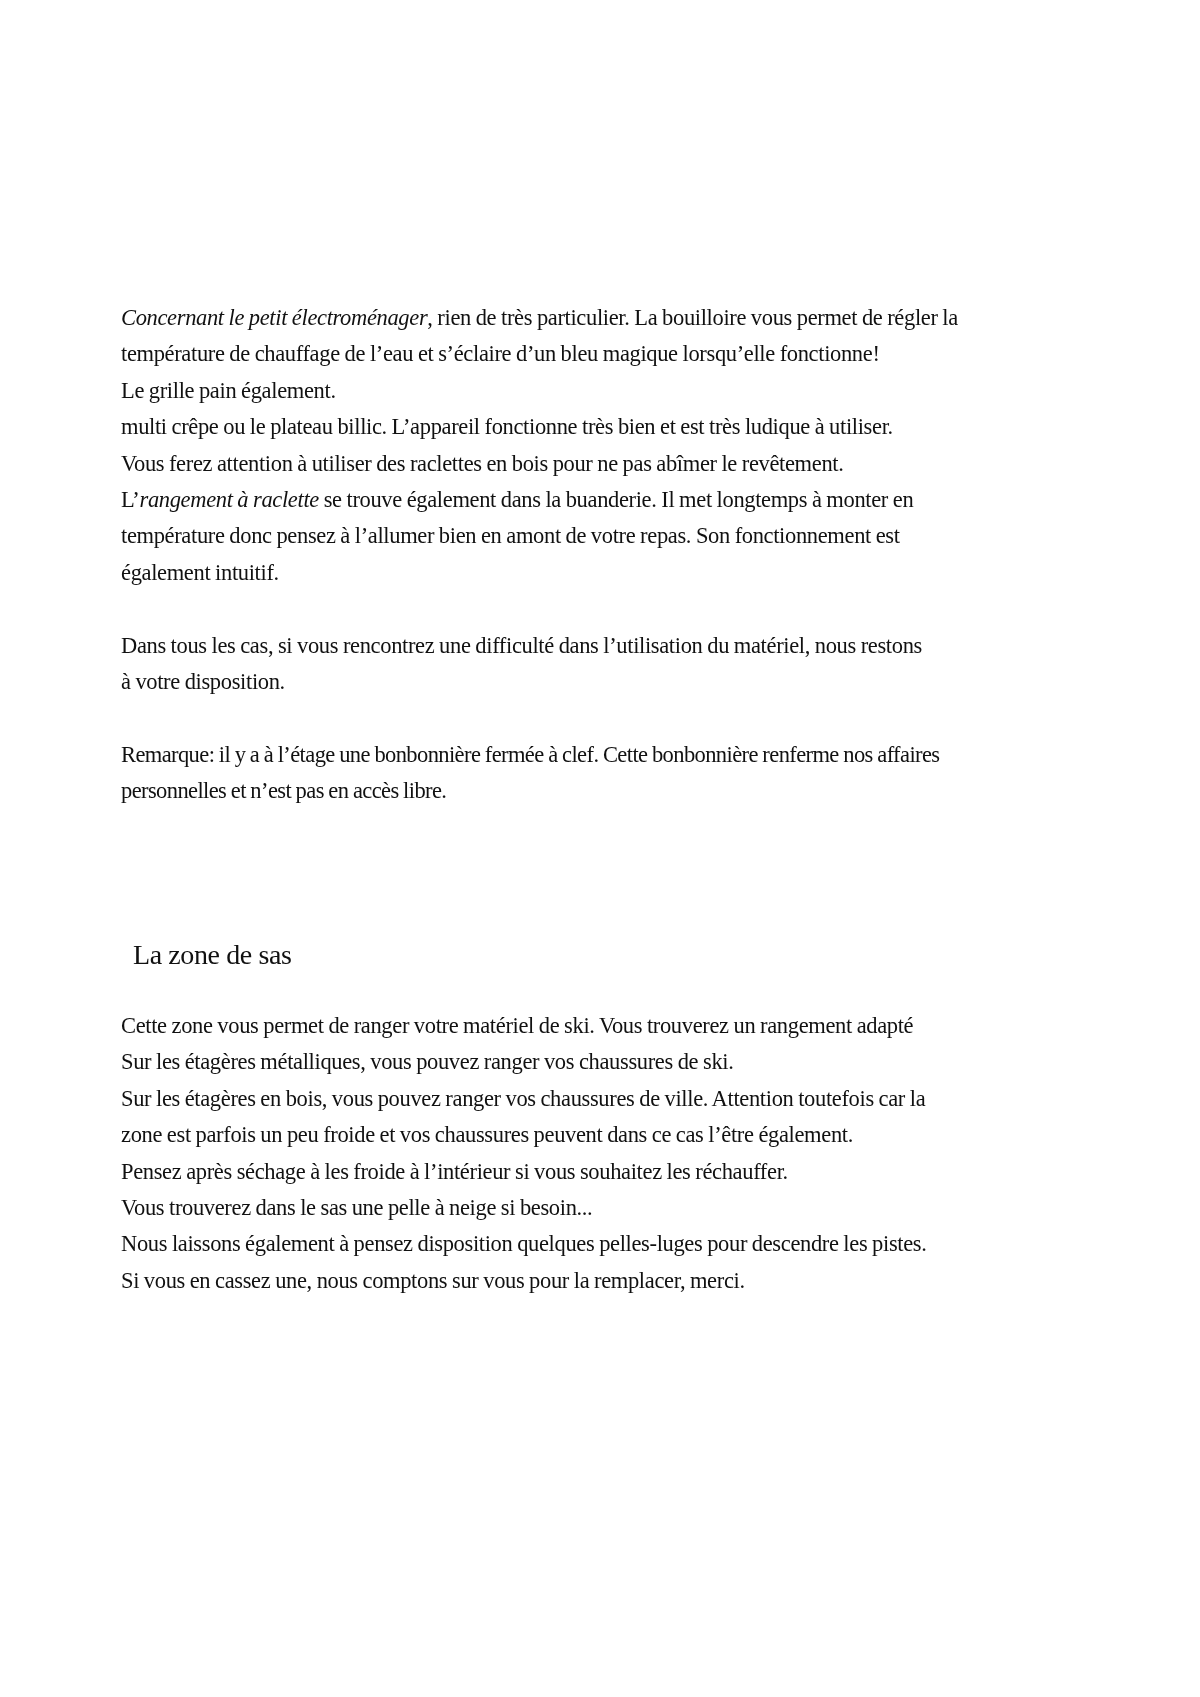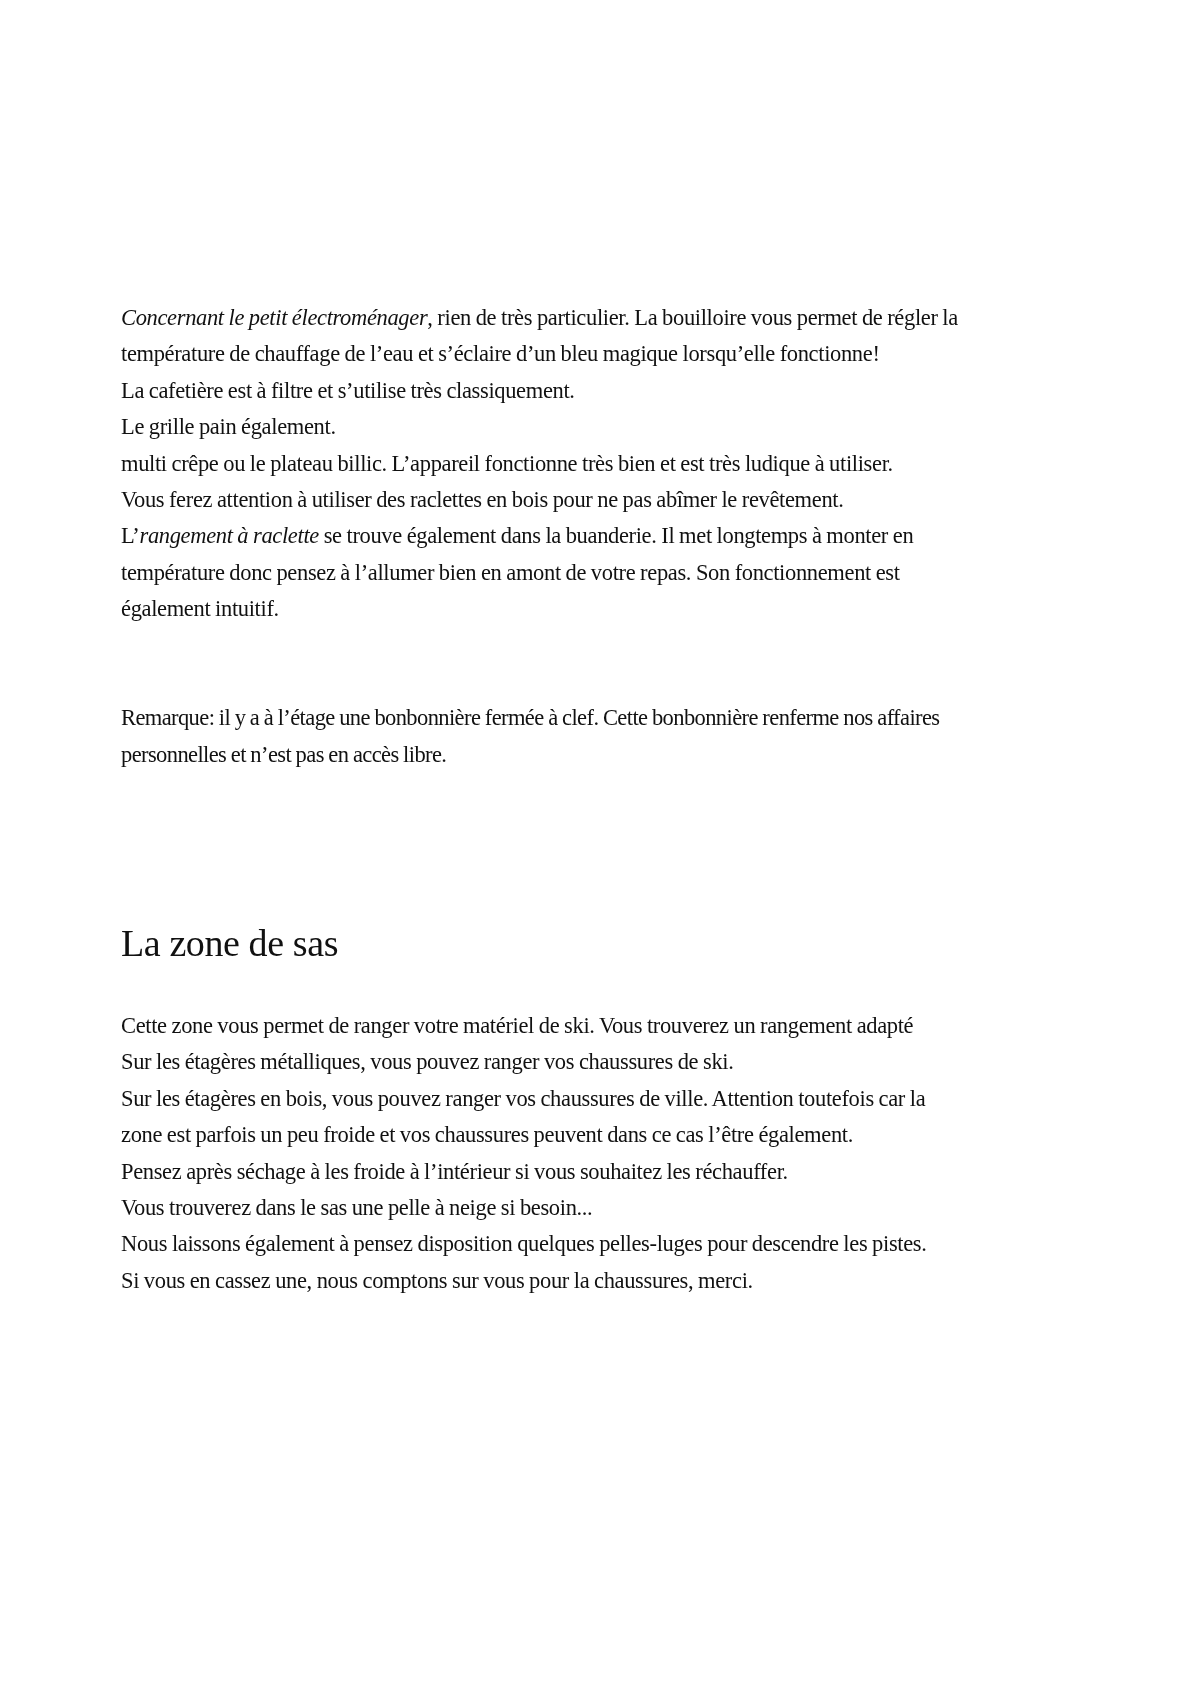--- a/index.html
+++ b/index.html
@@ -26,68 +26,71 @@
       line-height: 36.4px;
       white-space: nowrap;
       letter-spacing: -0.35px;
       word-spacing: -0.5px;
     }
     .para { margin: 0; }
     .gap { height: 36.4px; }
     em { font-style: italic; }
     .note .line { letter-spacing: -0.6px; }
     .heading {
-      font-size: 38px;
+      font-size: 28px;
       font-weight: normal;
-      margin: 0;
+      margin: 12px;
       position: absolute;
       left: 0;
       top: 625px;
       letter-spacing: -0.4px;
       line-height: 36px;
     }
     .section2 {
       position: absolute;
       left: 0;
       top: 708px;
     }
   </style>
 </head>
 <body>
 
 <div class="page">
 
   <div class="para">
     <div class="line"><em>Concernant le petit électroménager</em><span>, rien de très particulier. La bouilloire vous permet de régler la</span></div>
     <div class="line">température de chauffage de l’eau et s’éclaire d’un bleu magique lorsqu’elle fonctionne!</div>
-    <div class="line">La cafetière est à filtre et s’utilise très classiquement.</div>
     <div class="line">Le grille pain également.</div>
     <div class="line">multi crêpe ou le plateau billic. L’appareil fonctionne très bien et est très ludique à utiliser.</div>
     <div class="line">Vous ferez attention à utiliser des raclettes en bois pour ne pas abîmer le revêtement.</div>
     <div class="line"><span>L’</span><em>rangement à raclette</em><span> se trouve également dans la buanderie. Il met longtemps à monter en</span></div>
     <div class="line">température donc pensez à l’allumer bien en amont de votre repas. Son fonctionnement est</div>
     <div class="line">également intuitif.</div>
   </div>
 
   <div class="gap"></div>
 
+  <div class="para">
+    <div class="line">Dans tous les cas, si vous rencontrez une difficulté dans l’utilisation du matériel, nous restons</div>
+    <div class="line">à votre disposition.</div>
+  </div>
 
   <div class="gap"></div>
 
   <div class="para note">
     <div class="line">Remarque: il y a à l’étage une bonbonnière fermée à clef. Cette bonbonnière renferme nos affaires</div>
     <div class="line">personnelles et n’est pas en accès libre.</div>
   </div>
 
   <h2 class="heading">La zone de sas</h2>
 
   <div class="para section2">
     <div class="line">Cette zone vous permet de ranger votre matériel de ski. Vous trouverez un rangement adapté</div>
     <div class="line">Sur les étagères métalliques, vous pouvez ranger vos chaussures de ski.</div>
     <div class="line">Sur les étagères en bois, vous pouvez ranger vos chaussures de ville. Attention toutefois car la</div>
     <div class="line">zone est parfois un peu froide et vos chaussures peuvent dans ce cas l’être également.</div>
     <div class="line">Pensez après séchage à les froide à l’intérieur si vous souhaitez les réchauffer.</div>
     <div class="line">Vous trouverez dans le sas une pelle à neige si besoin...</div>
     <div class="line">Nous laissons également à pensez disposition quelques pelles-luges pour descendre les pistes.</div>
-    <div class="line">Si vous en cassez une, nous comptons sur vous pour la chaussures, merci.</div>
+    <div class="line">Si vous en cassez une, nous comptons sur vous pour la remplacer, merci.</div>
   </div>
 
 </div>
 
 </body></html>

